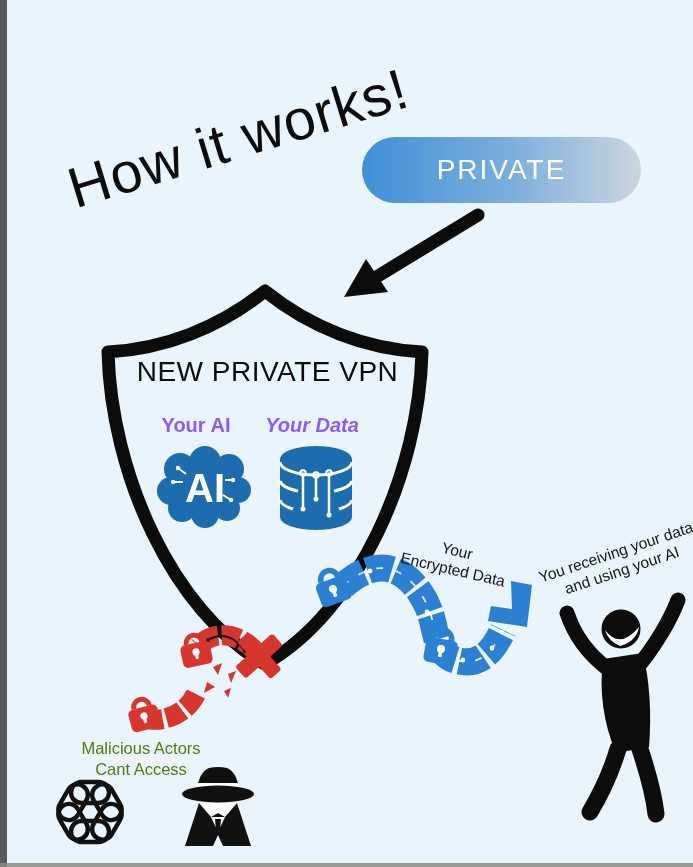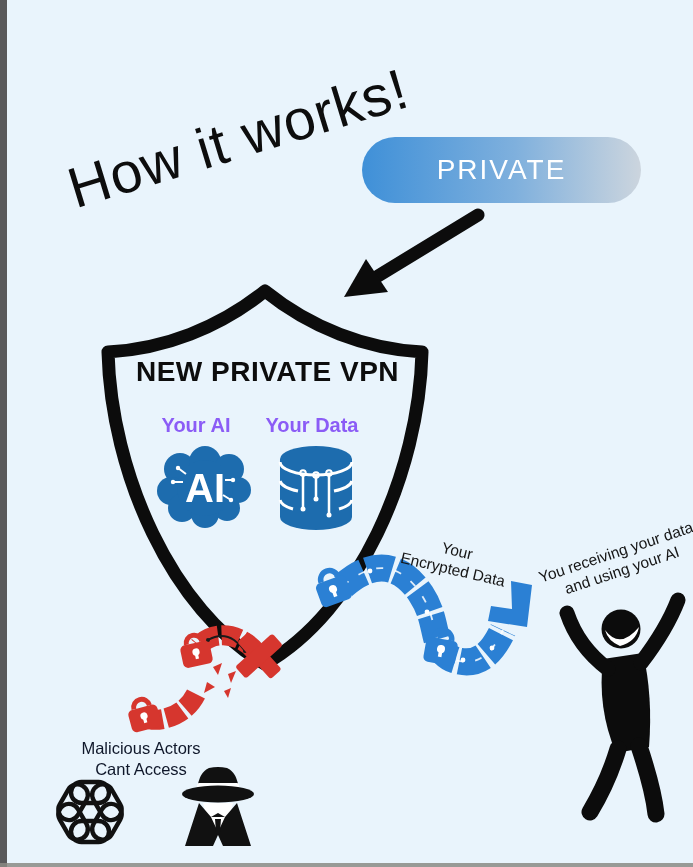--- a/index.html
+++ b/index.html
@@ -8,29 +8,29 @@
   .edge-left{position:absolute;left:0;top:0;width:7px;height:867px;background:#59595b;}
   .edge-bottom{position:absolute;left:0;bottom:0;width:693px;height:4px;background:#8a8a84;opacity:.85;}
   .scene{position:absolute;left:0;top:0;width:693px;height:867px;}
   .title{position:absolute;left:8px;top:58px;width:460px;height:160px;display:flex;align-items:center;justify-content:center;
          transform:rotate(-17deg);font-size:57px;font-weight:500;letter-spacing:1px;color:#0d0d0d;white-space:nowrap;}
   .checkout{position:absolute;left:362px;top:137px;width:279px;height:66px;border-radius:34px;
          background:linear-gradient(90deg,#3f90d8 0%,#7fb0dd 55%,#ccd5de 100%);
          color:#ffffff;font-size:28px;letter-spacing:2px;font-weight:500;
          display:flex;align-items:center;justify-content:center;border:none;cursor:pointer;}
   .vpn-title{position:absolute;left:95px;top:356px;width:345px;text-align:center;
-         font-size:28px;font-weight:700;letter-spacing:.5px;color:#0d0d0d;}
+         font-size:28px;font-weight:400;letter-spacing:.5px;color:#0d0d0d;}
   .asset-label{position:absolute;top:414px;text-align:center;font-size:20px;font-weight:700;color:#8b5cf6;}
   .asset-label.ai{left:141px;width:110px;}
-  .asset-label.data{left:253px;width:118px;}
+  .asset-label.data{left:253px;width:118px;font-style:italic;}
   .note{position:absolute;color:#151515;text-align:center;line-height:1.25;}
   .note span{display:block;}
   .note.encrypted{left:385px;top:541px;width:140px;font-size:15.5px;transform:rotate(13deg);}
   .note.receiving{left:525px;top:542px;width:188px;font-size:15.5px;transform:rotate(-18.5deg);}
-  .note.blocked{left:65px;top:738px;width:152px;font-size:16.5px;line-height:1.3;color:#0f172a;}
+  .note.blocked{left:65px;top:738px;width:152px;font-size:16.5px;line-height:1.3;color:#4d7c0f;}
   svg text{font-family:"Liberation Sans",sans-serif;}
 </style>
 </head>
 <body>
 
 <div class="frame">
   <div class="edge-left"></div>
 
   <div class="title">How it works!</div>
 

